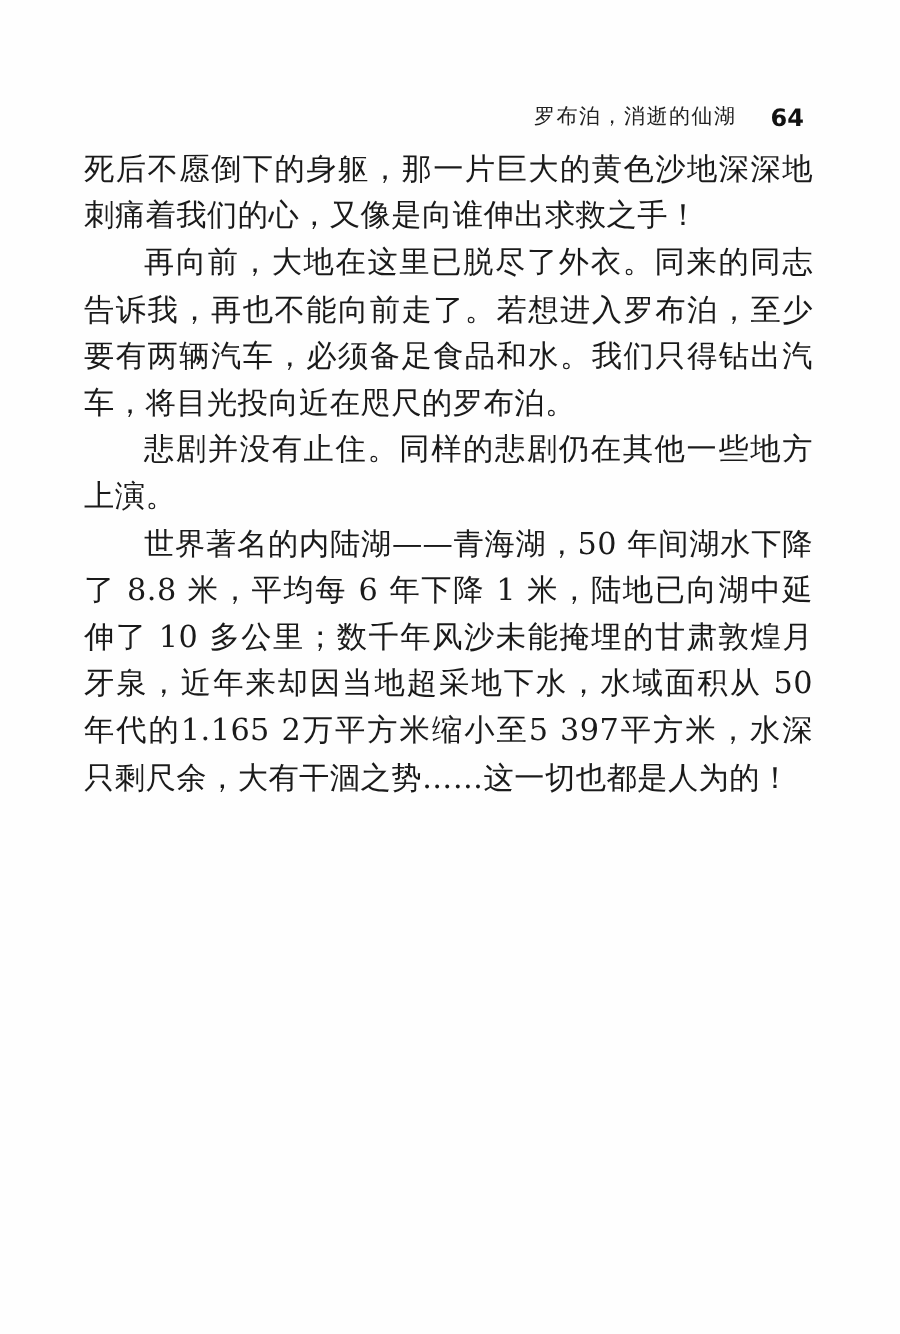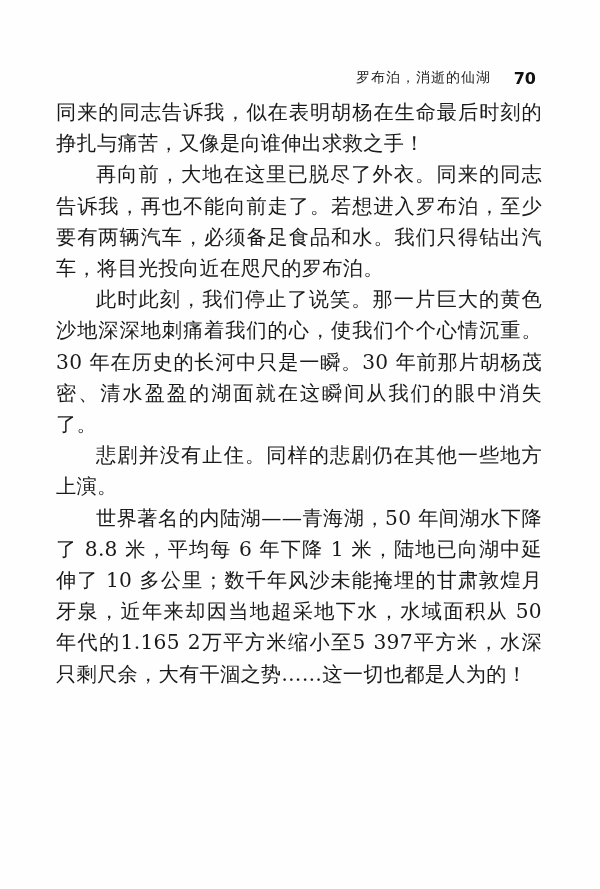--- a/index.html
+++ b/index.html
@@ -62,24 +62,23 @@
     text-indent: 40px;
   }
 </style>
 </head>
 <body>
 
 <div class="page">
 
   <div class="running-head">
     <span class="running-title">罗布泊，消逝的仙湖</span>
-    <span class="page-number">70</span>
+    <span class="page-number">64</span>
   </div>
 
   <div class="body-text">
-    <p class="para">同来的同志告诉我，似在表明胡杨在生命最后时刻的挣扎与痛苦，又像是向谁伸出求救之手！</p>
+    <p class="para">死后不愿倒下的身躯，那一片巨大的黄色沙地深深地刺痛着我们的心，又像是向谁伸出求救之手！</p>
     <p class="para indent">再向前，大地在这里已脱尽了外衣。同来的同志告诉我，再也不能向前走了。若想进入罗布泊，至少要有两辆汽车，必须备足食品和水。我们只得钻出汽车，将目光投向近在咫尺的罗布泊。</p>
-    <p class="para indent">此时此刻，我们停止了说笑。那一片巨大的黄色沙地深深地刺痛着我们的心，使我们个个心情沉重。30 年在历史的长河中只是一瞬。30 年前那片胡杨茂密、清水盈盈的湖面就在这瞬间从我们的眼中消失了。</p>
     <p class="para indent">悲剧并没有止住。同样的悲剧仍在其他一些地方上演。</p>
     <p class="para indent">世界著名的内陆湖——青海湖，50 年间湖水下降了 8.8 米，平均每 6 年下降 1 米，陆地已向湖中延伸了 10 多公里；数千年风沙未能掩埋的甘肃敦煌月牙泉，近年来却因当地超采地下水，水域面积从 50 年代的1.165 2万平方米缩小至5 397平方米，水深只剩尺余，大有干涸之势……这一切也都是人为的！</p>
   </div>
 
 </div>
 
 </body></html>

